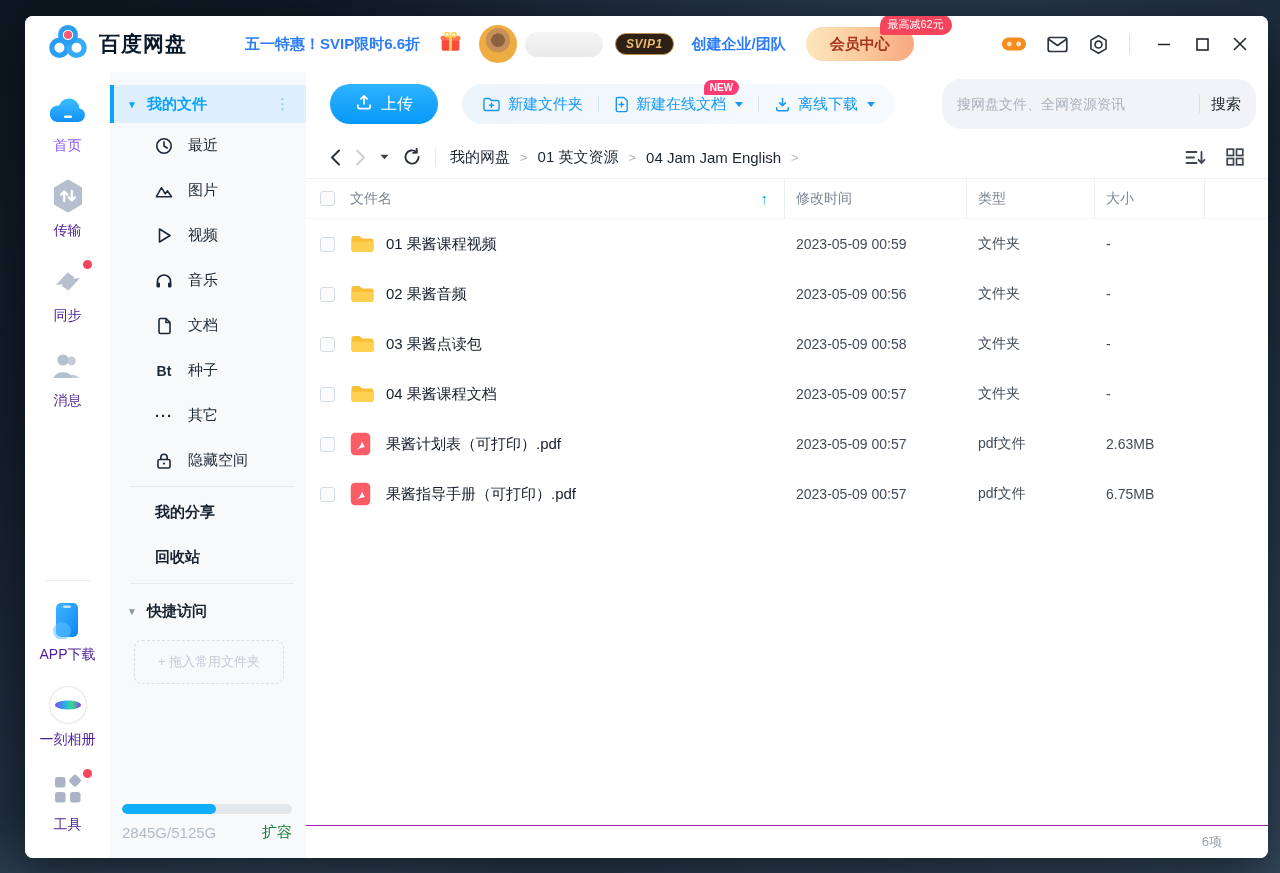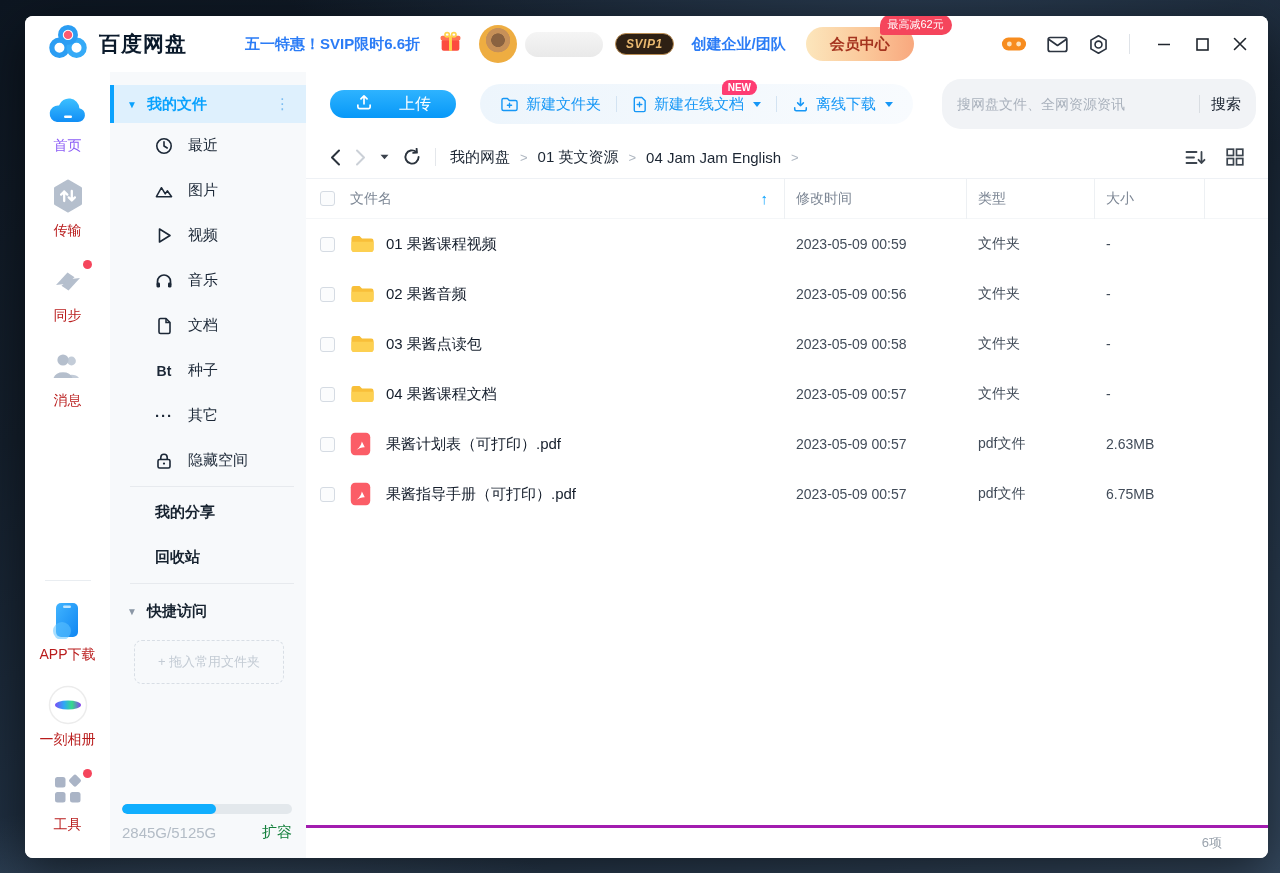--- a/index.html
+++ b/index.html
@@ -38,21 +38,21 @@
   .tb-icons { margin-left:auto; display:flex; align-items:center; gap:20px; }
   .tb-divider { width:1px; height:20px; background:#dfe3e8; }
   .winctl { display:flex; align-items:center; gap:14px; margin-left:2px; }
   .winctl > div { width:24px; height:24px; display:flex; align-items:center; justify-content:center; }
   
   .app-body { flex:1; display:flex; min-height:0; }
   
   .rail { width:85px; background:#fff; display:flex; flex-direction:column; align-items:center; padding:20px 0 24px; flex:none; }
   .rail-item { display:flex; flex-direction:column; align-items:center; gap:7px; margin-bottom:22px; cursor:pointer; }
   .rail-item .ric { width:42px; height:38px; display:flex; align-items:center; justify-content:center; position:relative; }
-  .rail-item .rlb { font-size:14px; color:#b91c1c; }
+  .rail-item .rlb { font-size:14px; color:#4c1d95; }
   .rail-item.active .rlb { color:#8b5cf6;text-align:center; }
   .rail-spacer { flex:1; }
   .rail-divider { width:46px; height:1px; background:#e9edf1; margin:0 0 20px; }
   .dot { position:absolute; top:-2px; right:-3px; width:9px; height:9px; border-radius:50%; background:#f5455c; }
   
   .subnav { width:196px; background:#f7f9fb; display:flex; flex-direction:column; padding-top:13px; flex:none; }
   .subnav-active { height:38px; display:flex; align-items:center; background:#def0fd; position:relative; padding-left:17px; gap:10px; cursor:pointer; }
   .subnav-active::before { content:""; position:absolute; left:0; top:0; bottom:0; width:4px; background:#0aa2fe; }
   .subnav-active .caret { color:#0aa2fe; font-size:10px; }
   .subnav-active .lbl { color:#0aa2fe; font-size:15px; font-weight:700; }
@@ -68,21 +68,21 @@
     color:#c3cbd4; font-size:13px; display:flex; align-items:center; justify-content:center; }
   .storage { margin-top:auto; padding:0 14px 16px 12px; }
   .storage-bar { height:10px; border-radius:5px; background:#e3e8ec; overflow:hidden; }
   .storage-fill { height:100%; border-radius:5px; background:#10aefe; }
   .storage-row { margin-top:9px; display:flex; align-items:center; justify-content:space-between; }
   .storage-usage { font-size:15px; color:#b3bcc6; }
   .storage-expand { font-size:15px; color:#15803d; cursor:pointer; }
   
   .main { flex:1; background:#fff; display:flex; flex-direction:column; min-width:0; }
   .toolbar { height:64px; flex:none; display:flex; align-items:center; padding:0 12px 0 24px; }
-  .upload-btn { height:28px; padding:0 25px; border:none; border-radius:21px; display:flex; align-items:center; gap:26px;
+  .upload-btn { height:40px; padding:0 25px; border:none; border-radius:21px; display:flex; align-items:center; gap:8px;
     background:linear-gradient(180deg,#2eb3ff,#0798f8); color:#fff; font-size:16px; font-weight:500; cursor:pointer; }
   .btn-group { margin-left:24px; height:40px; border-radius:21px; background:linear-gradient(90deg,#edf5fc,#f8fbfe);
     display:flex; align-items:center; padding:0 20px; gap:15px; color:#1697f6; font-size:15px; }
   .grp-item { display:flex; align-items:center; gap:7px; cursor:pointer; position:relative; white-space:nowrap; }
   .grp-sep { width:1px; height:16px; background:#d3e3f2; }
   .caret-dn { width:0; height:0; border-left:4.5px solid transparent; border-right:4.5px solid transparent; border-top:5.5px solid #1697f6; margin-left:2px; }
   .new-badge { position:absolute; top:-15px; right:4px; background:#fe3c72; color:#fff; font-size:10px; font-weight:700;
     padding:2px 6px 2px; border-radius:8px 8px 8px 2px; }
   .search { margin-left:auto; width:314px; height:50px; background:#f1f3f6; border-radius:19px; display:flex; align-items:center; padding:0 15px; gap:11px; }
   .search input { flex:1; min-width:0; border:none; background:transparent; outline:none; font-size:14px; color:#333;
@@ -101,21 +101,21 @@
   .thead { height:40px; flex:none; display:flex; align-items:center; padding-left:14px; color:#7c8694; font-size:14px; border-bottom:1px solid #f4f6f8; }
   .checkbox { width:15px; height:15px; border:1px solid #d5dbe3; border-radius:3px; background:#fbfcfd; flex:none; cursor:pointer; }
   .th-name { flex:1; display:flex; align-items:center; padding-left:15px; min-width:0; }
   .sort-arrow { margin-left:auto; margin-right:16px; color:#0aa2fe; font-size:15px; font-weight:700; cursor:pointer; }
   .col-mod { width:182px; flex:none; } .col-type { width:128px; flex:none; } .col-size { width:110px; flex:none; } .col-x { width:64px; flex:none; }
   .thead .col-mod,.thead .col-type,.thead .col-size,.thead .col-x { border-left:1px solid #edf0f3; height:40px; display:flex; align-items:center; padding-left:11px; }
   .trow { height:50px; flex:none; display:flex; align-items:center; padding-left:14px; cursor:pointer; }
   .trow .ficon { width:26px; margin-left:15px; flex:none; display:flex; align-items:center; }
   .trow .fname { flex:1; min-width:0; padding-left:10px; font-size:15px; color:#141d2b; white-space:nowrap; overflow:hidden; text-overflow:ellipsis; }
   .trow .meta { font-size:14px; color:#424c59; padding-left:12px; }
-  .statusbar { margin-top:auto; flex:none; height:33px; border-top:3px solid #a21caf; display:flex; align-items:center; justify-content:flex-end; padding-right:46px; color:#9aa3ad; font-size:13px; }
+  .statusbar { margin-top:auto; flex:none; height:33px; border-top:1px solid #a21caf; display:flex; align-items:center; justify-content:flex-end; padding-right:46px; color:#9aa3ad; font-size:13px; }
 </style>
 </head>
 <body>
 
 <div class="window">
 
   <div class="titlebar">
     <span class="logo">
       <svg width="42" height="38" viewBox="0 0 44 40">
         <circle cx="13" cy="26" r="8" fill="none" stroke="#2b9df3" stroke-width="5.5"></circle>

